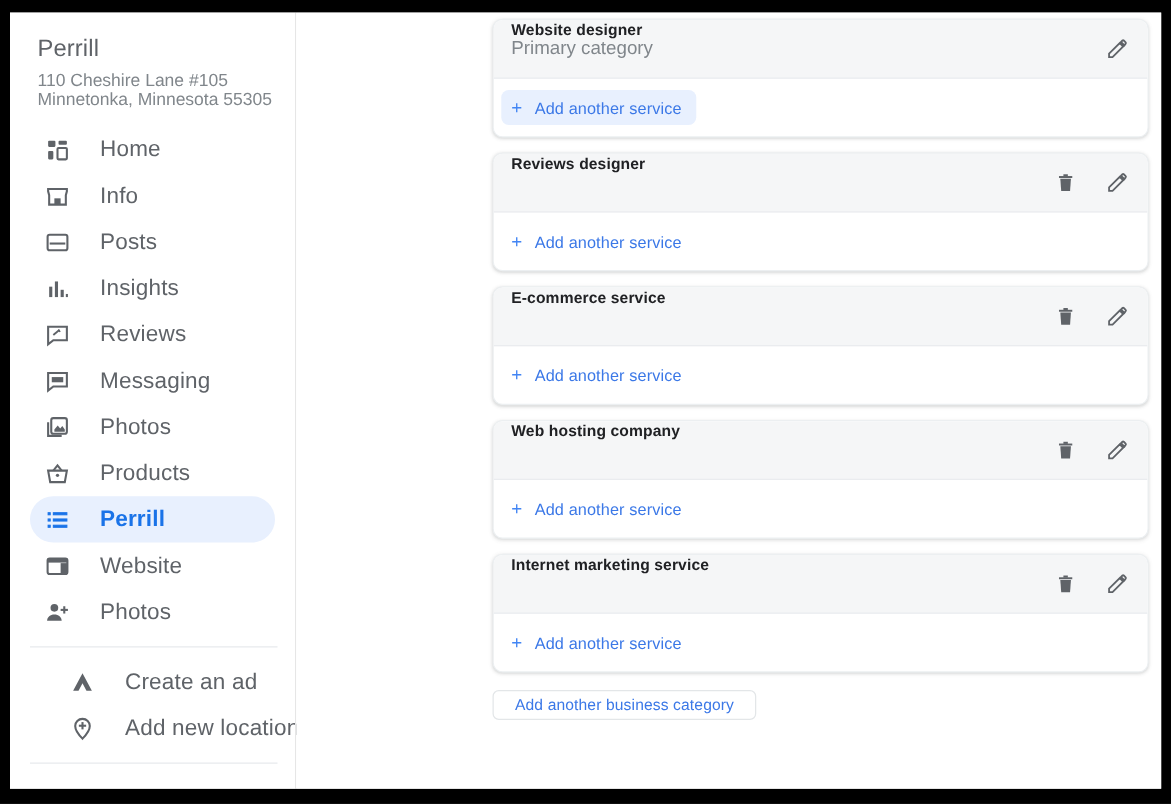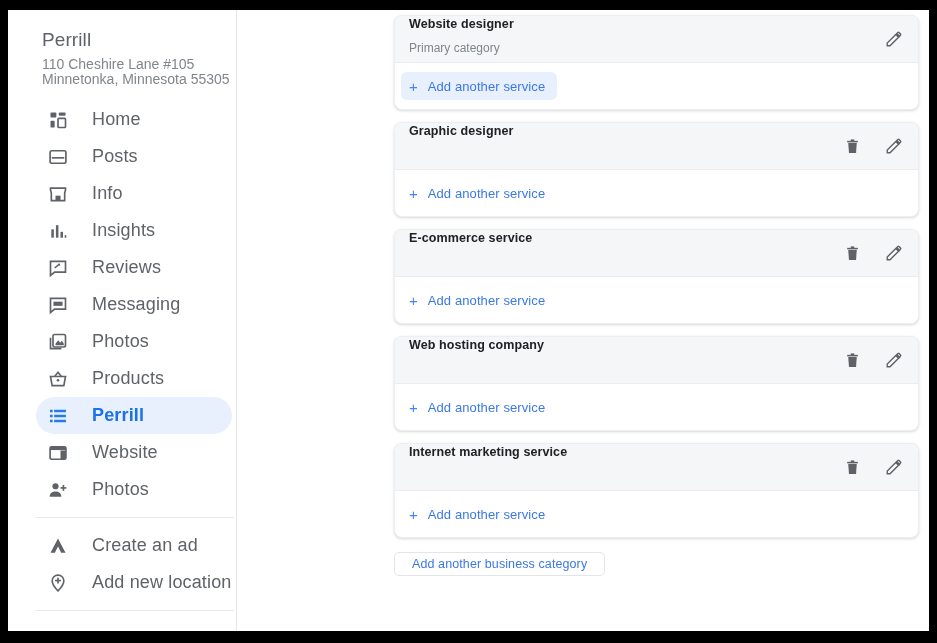--- a/index.html
+++ b/index.html
@@ -16,21 +16,20 @@
     background: #ffffff;
     overflow: hidden;
   }
 
   
   #sidebar {
     position: absolute;
     left: 0; top: 0;
     width: 228px; height: 621px;
     background: #ffffff;
-    margin-left: 12px;
   }
   #sidebar-divider {
     position: absolute;
     left: 228px; top: 0;
     width: 1px; height: 621px;
     background: #e6e6e6;
   }
   .biz-head { padding: 18px 0 0 22px; }
   .biz-name {
     font-size: 19px; color: #5f6368;
@@ -106,24 +105,24 @@
   }
   .card-head .titles { flex: 1; }
   .card-title {
     font-size: 12.5px;
     font-weight: 700;
     color: #202124;
     letter-spacing: .1px;
     line-height: 16px;
   }
   .card-sub {
-    font-size: 12px;
+    font-size: 15px;
     color: #80868b;
     line-height: 13px;
-    margin-top: 10px;
+    margin-top: 0;
   }
   .head-actions { display: flex; align-items: center; gap: 22px; }
   .act-btn {
     width: 20px; height: 20px;
     display: flex; align-items: center; justify-content: center;
     cursor: pointer;
   }
   .act-btn svg { fill: #5f6368; }
 
   .card-body {
@@ -189,34 +188,34 @@
                 <rect x="13" y="3" width="8" height="4" rx="1"></rect>
                 <rect x="3" y="13" width="5" height="8" rx="1"></rect>
                 <rect x="12" y="10" width="9" height="11" rx="1" fill="none" stroke="#5f6368" stroke-width="2"></rect>
               </svg>
             </span>
             <span class="lb">Home</span>
           </div>
           <div class="nav-item">
             <span class="ic">
               <svg width="20" height="20" viewBox="0 0 24 24">
+                <path d="M3 5h18v2.2L20 11v9H4v-9L3 7.2V5z" fill="none" stroke="#5f6368" stroke-width="2"></path>
+                <rect x="9" y="14" width="6" height="6"></rect>
+              </svg>
+            </span>
+            <span class="lb">Info</span>
+          </div>
+          <div class="nav-item">
+            <span class="ic">
+              <svg width="20" height="20" viewBox="0 0 24 24">
                 <rect x="2.5" y="4.5" width="19" height="15" rx="2" fill="none" stroke="#5f6368" stroke-width="2"></rect>
                 <rect x="4.5" y="12" width="15" height="2"></rect>
               </svg>
             </span>
             <span class="lb">Posts</span>
-          </div>
-          <div class="nav-item">
-            <span class="ic">
-              <svg width="20" height="20" viewBox="0 0 24 24">
-                <path d="M3 5h18v2.2L20 11v9H4v-9L3 7.2V5z" fill="none" stroke="#5f6368" stroke-width="2"></path>
-                <rect x="9" y="14" width="6" height="6"></rect>
-              </svg>
-            </span>
-            <span class="lb">Info</span>
           </div>
           <div class="nav-item">
             <span class="ic">
               <svg width="20" height="20" viewBox="0 0 24 24">
                 <rect x="4" y="10" width="3" height="10"></rect>
                 <rect x="9.5" y="5" width="3" height="15"></rect>
                 <rect x="15" y="13" width="3" height="7"></rect>
                 <rect x="20" y="17" width="2" height="3"></rect>
               </svg>
             </span>
@@ -290,21 +289,21 @@
                 <circle cx="9" cy="7.5" r="3.7"></circle>
                 <path d="M2 20c0-3.9 3.1-6.2 7-6.2s7 2.3 7 6.2z"></path>
                 <rect x="17.5" y="6" width="2" height="7"></rect>
                 <rect x="15" y="8.5" width="7" height="2"></rect>
               </svg>
             </span>
             <span class="lb">Photos</span>
           </div>
         </div>
         <div class="nav-sep"></div>
-        <div class="nav-group" style="margin-top: 4px;">
+        <div class="nav-group" style="margin-top: 4px; padding-left: 20px;">
           <div class="nav-item">
             <span class="ic">
               <svg width="20" height="20" viewBox="0 0 24 24">
                 <path d="M12 3 21 20h-5.2L12 12.6 8.2 20H3L12 3z"></path>
               </svg>
             </span>
             <span class="lb">Create an ad</span>
           </div>
           <div class="nav-item">
             <span class="ic">
@@ -355,21 +354,21 @@
           </div>
           <div class="card-body">
             <div class="add-service hovered">
               <span class="plus">+</span>
               <span class="txt">Add another service</span>
             </div>
           </div>
         </div><div class="card">
           <div class="card-head">
             <div class="titles">
-              <div class="card-title">Graphic designer</div>
+              <div class="card-title">Reviews designer</div>
             </div>
             <div class="head-actions">
               <span class="act-btn">
                 <svg width="17" height="17" viewBox="0 0 24 24">
                   <path d="M6 7h12l-1 14H7L6 7z"></path>
                   <rect x="4.5" y="4" width="15" height="2.2"></rect>
                   <rect x="9.5" y="2" width="5" height="2.4"></rect>
                 </svg>
               </span>
               <span class="act-btn">

